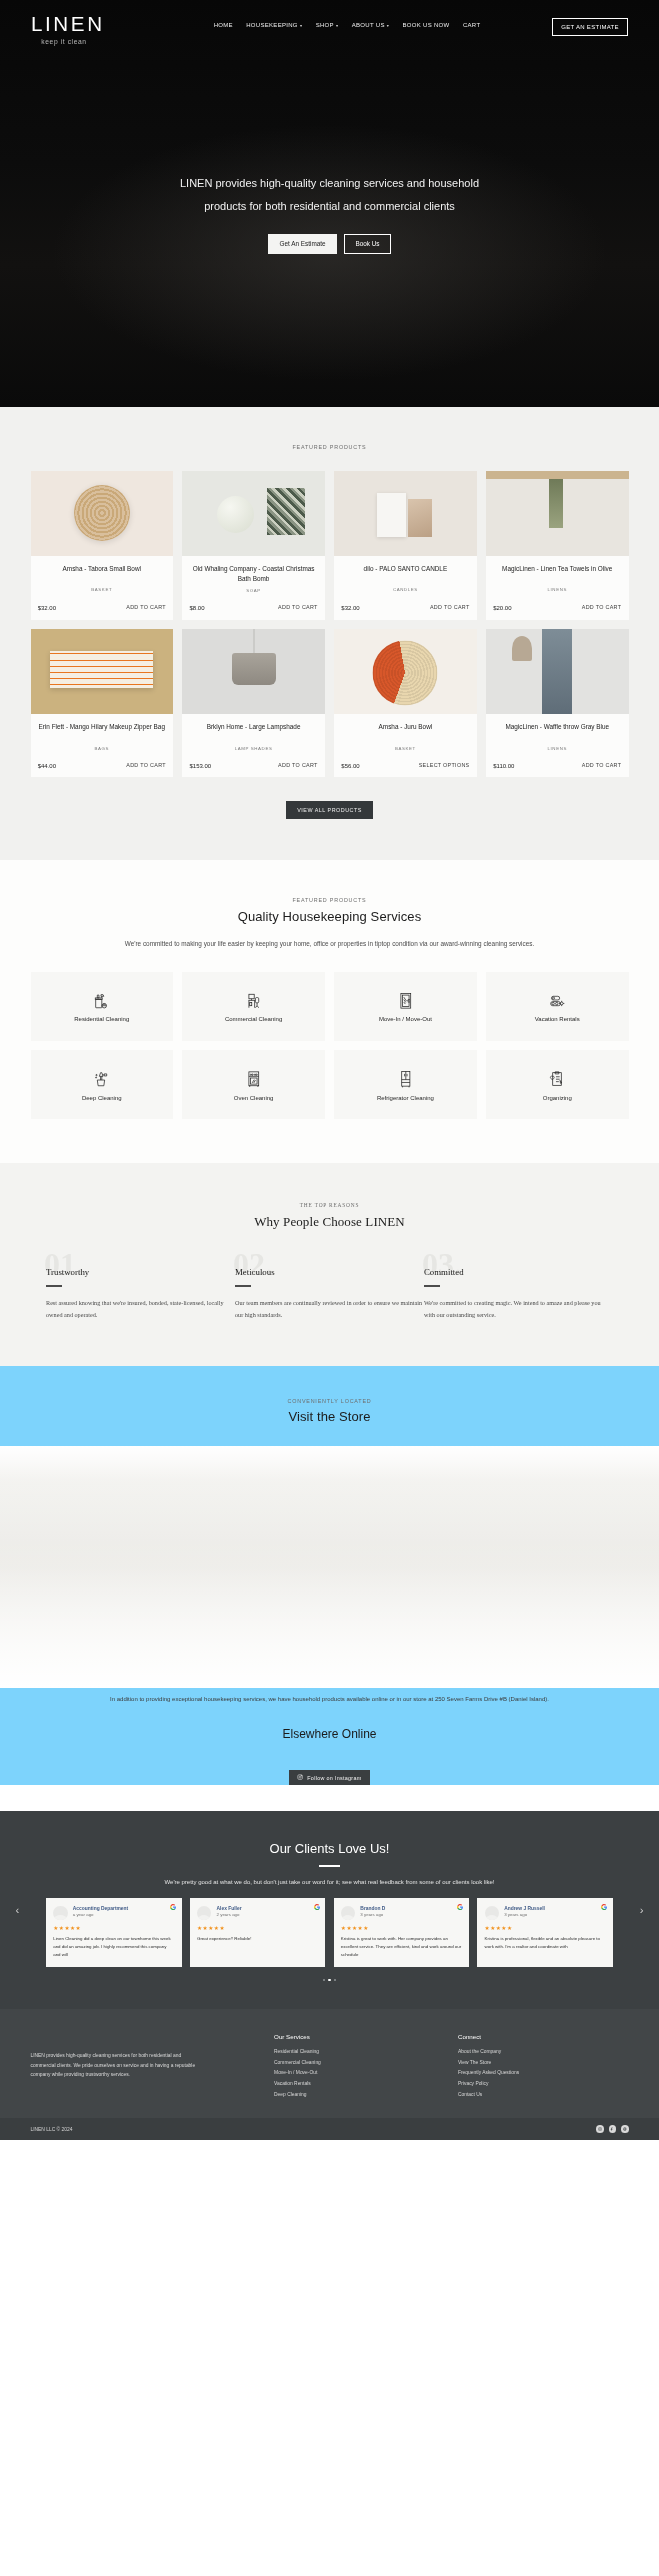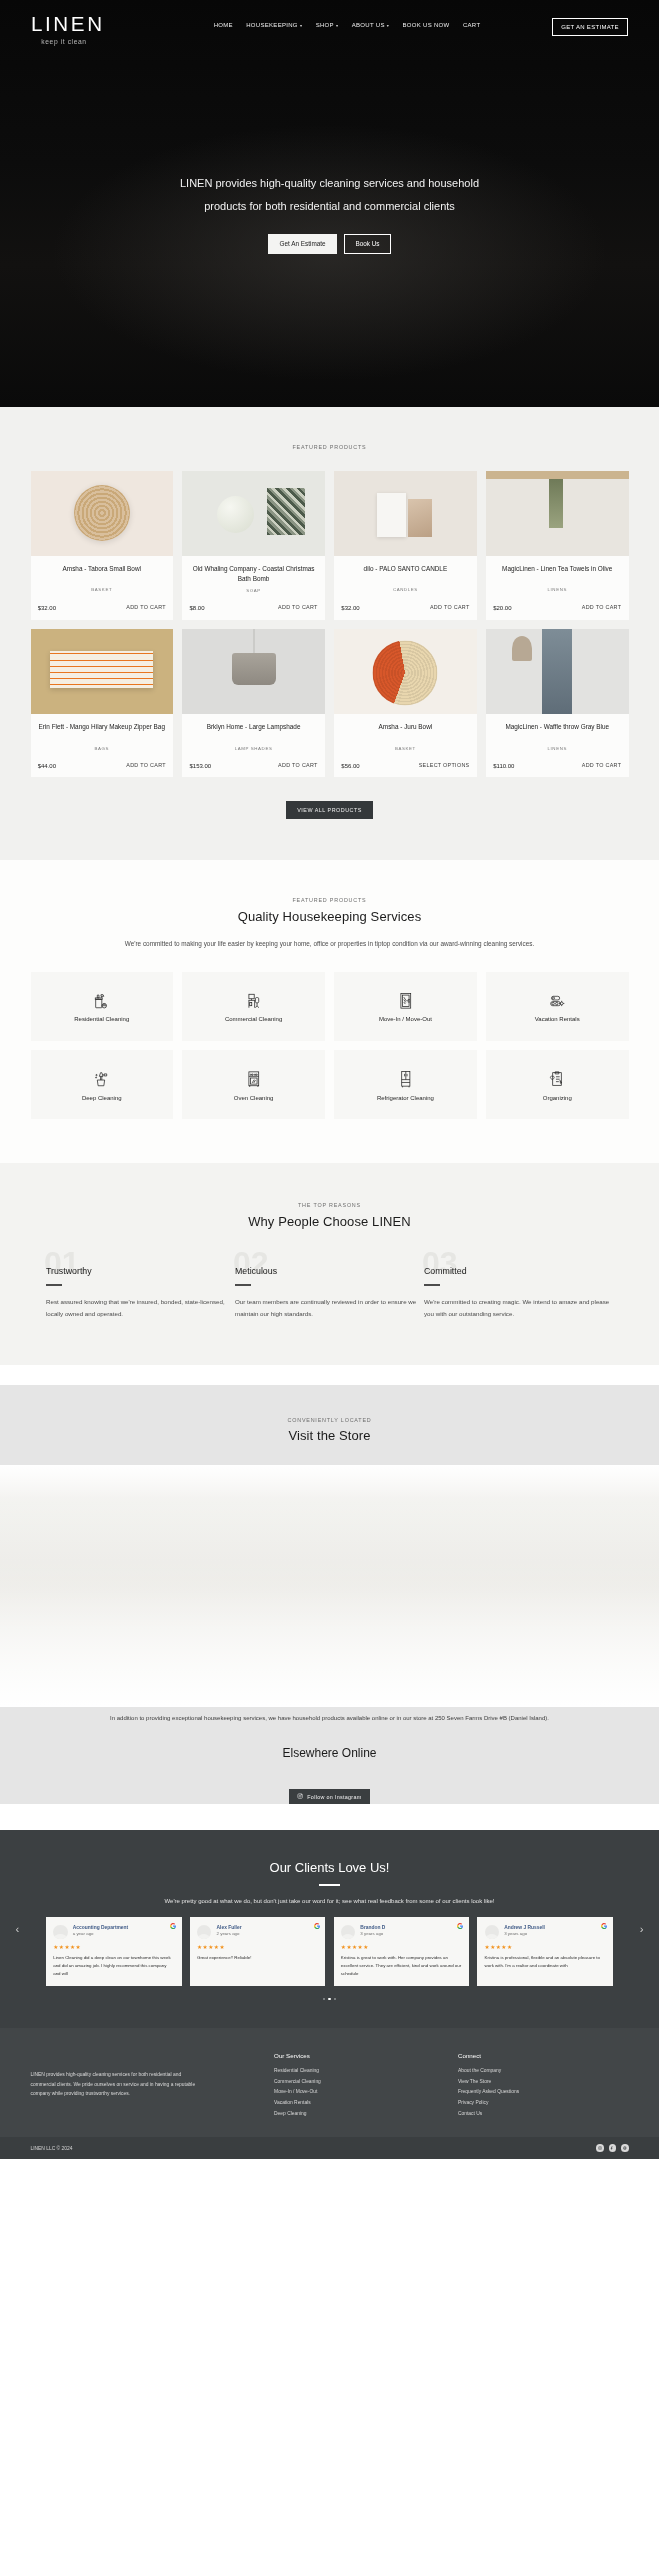--- a/index.html
+++ b/index.html
@@ -163,36 +163,36 @@
   }
   .svc-card {
     background:#f7f7f5; height:69px; display:flex; flex-direction:column;
     align-items:center; justify-content:center; gap:6.2px;
   }
   .svc-icon { width:19.6px; height:19.6px; color:#2a2a2a; }
   .svc-icon svg{width:100%;height:100%;display:block;}
   .svc-label { font-size:6px; color:#262626; }
 
   
-  .why { background:#f3f3f1; padding:39px 0 44px; }
+  .why { background:#f3f3f1; padding:39px 0 44px;font-family:Liberation Serif, serif; }
   .why-grid {
     width:567px; margin:24px auto 0;
     display:grid; grid-template-columns:repeat(3,1fr); 
   }
   .why-item { position:relative; padding-top:13.4px; }
   .why-num {
     position:absolute; top:-6.2px; left:-2.1px;
     font-size:32px; font-weight:700; color:#e6e6e3; line-height:1; z-index:0;
   }
   .why-h { position:relative; z-index:1; font-size:8.8px; font-weight:400; color:#1b1b1b; }
   .why-rule { width:15.5px; height:1.5px; background:#4c4c4c; margin:7.7px 0 10.3px; }
   .why-p { font-size:6.2px; line-height:2; color:#4a4a4a; }
 
   
-  .visit { background:#e5e5e5; padding:32px 0 0;margin-top:20px; }
+  .visit { background:#7dd3fc; padding:32px 0 0; }
   .map-band {
     height:242px; margin-top:21.6px; position:relative; overflow:hidden;
     background:
       linear-gradient(180deg,#ffffff 0%,#fdfdfd 6%,#ffffff 100%);
   }
   .map-photo{
     position:absolute; inset:0;
     background:
       linear-gradient(180deg,rgba(255,255,255,1) 0%,rgba(255,255,255,.4) 14%,rgba(255,255,255,.25) 50%,rgba(255,255,255,1) 100%),
       linear-gradient(180deg,#efeeea 0%,#e7e6e1 40%,#f4f3f0 100%);

